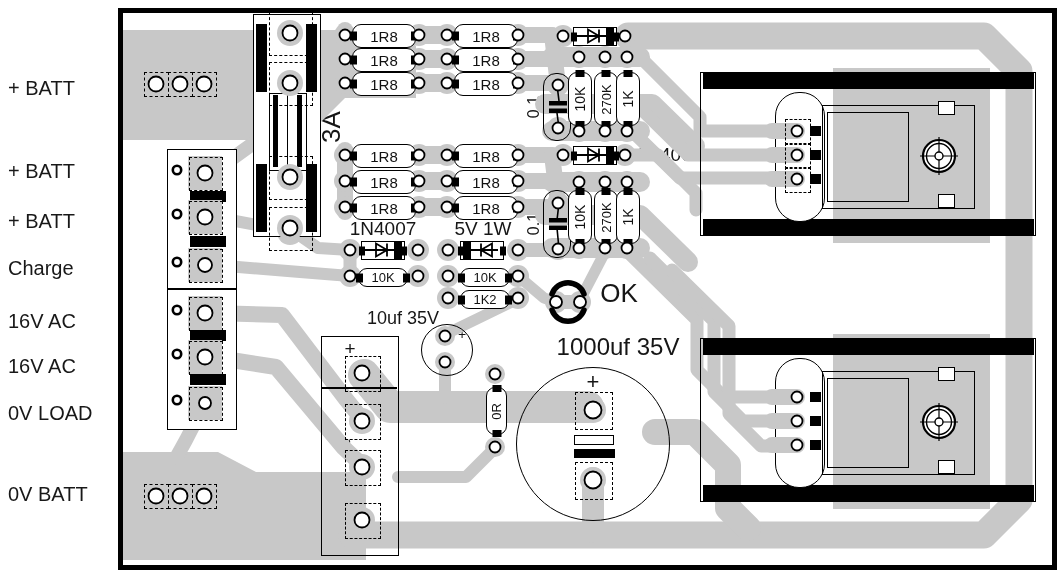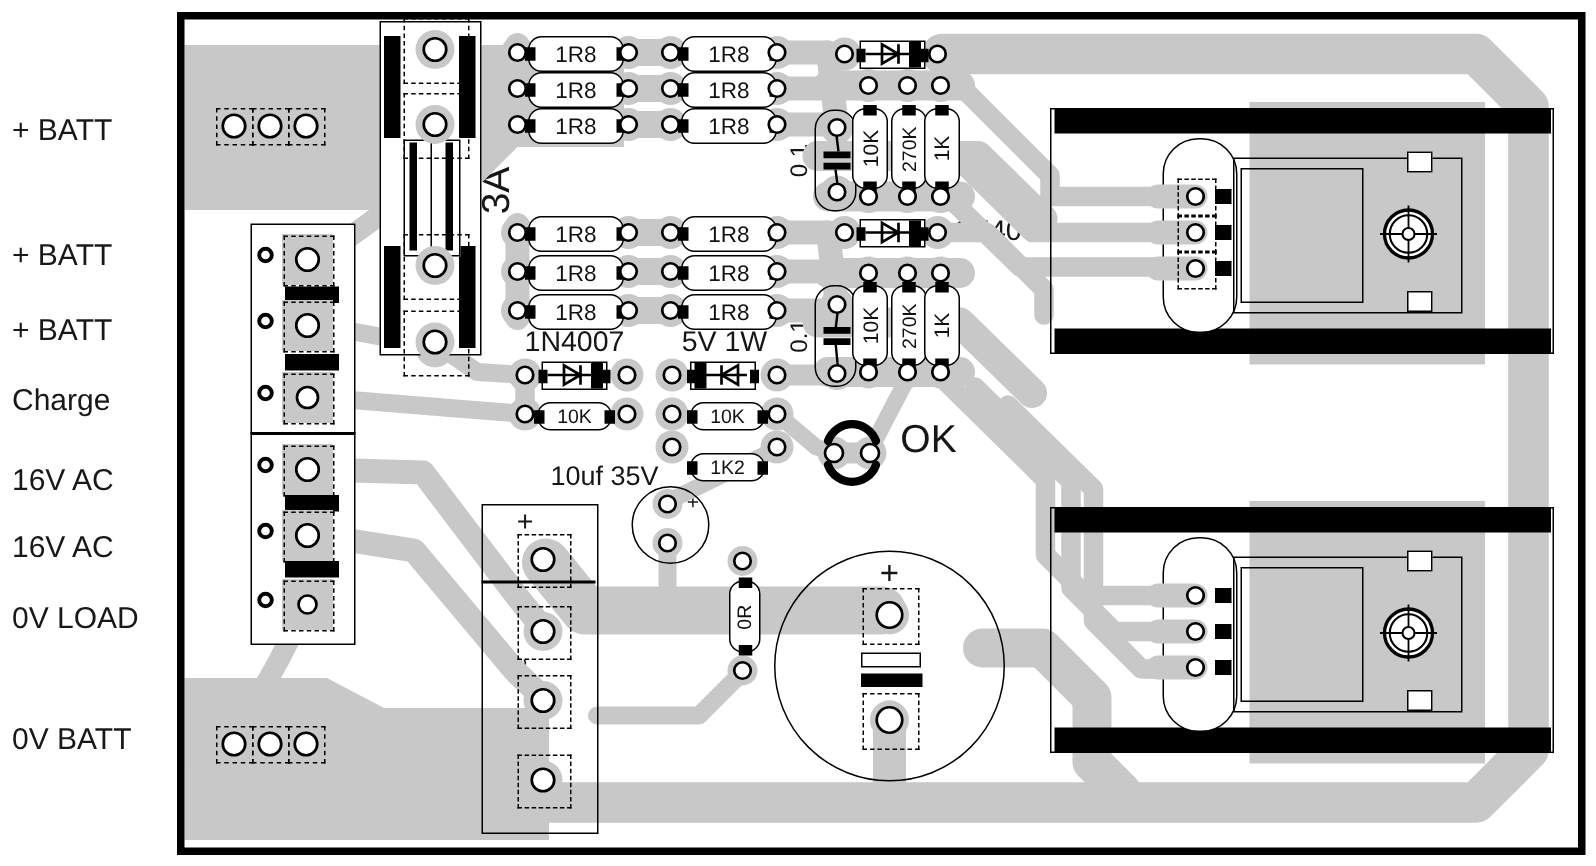--- a/index.html
+++ b/index.html
@@ -284,34 +284,35 @@
   <div class="hlabel" style="left:483px;top:229px;font-size:19px">5V 1W</div>
   <div class="db" style="left:460px;top:241px;width:42px;height:17px">
     <div class="abs" style="left:2px;top:0;bottom:0;width:8px;background:#000"></div>
     </div>
   <div class="rb" style="left:358px;top:268px;width:48px;height:17px">
       <span style="font-size:13px">10K</span>
     </div>
   <div class="rb" style="left:460px;top:268px;width:48px;height:17px">
       <span style="font-size:13px">10K</span>
     </div>
-  <div class="rb" style="left:460px;top:302px;width:48px;height:17px">
+  <div class="rb" style="left:460px;top:290px;width:48px;height:17px">
       <span style="font-size:13px">1K2</span>
     </div>
 
   <div class="hlabel" style="left:619px;top:293px;font-size:26px">OK</div>
 
   <div class="hlabel" style="left:403px;top:318px;font-size:18px">10uf 35V</div>
   <div class="circ" style="left:421px;top:324px;width:50px;height:50px"></div>
   <div class="hlabel" style="left:462px;top:334px;font-size:14px">+</div>
 
   <div class="vb" style="left:486px;top:387px;width:19px;height:46px">
       <span class="rot" style="font-size:13px">0R</span>
     </div>
 
+  <div class="hlabel" style="left:618px;top:347px;font-size:24px">1000uf 35V</div>
   <div class="circ" style="left:516px;top:367px;width:152px;height:152px"></div>
   <div class="hlabel" style="left:593px;top:382px;font-size:22px">+</div>
   <div class="abs" style="left:574px;top:435px;width:38px;height:8px;border:1.5px solid #000;background:#fff;z-index:2"></div>
   <div class="blackbar" style="left:574px;top:449px;width:41px;height:9px"></div>
 
   <div class="outl" style="left:321px;top:336px;width:76px;height:218px"></div>
   <div class="blackbar" style="left:321px;top:387px;width:76px;height:1.5px"></div>
   <div class="hlabel" style="left:350px;top:349px;font-size:19px">+</div>
   <div class="vlabel" style="left:350px;top:444px;font-size:17px">~</div>
   <div class="vlabel" style="left:350px;top:493px;font-size:17px">~</div>

